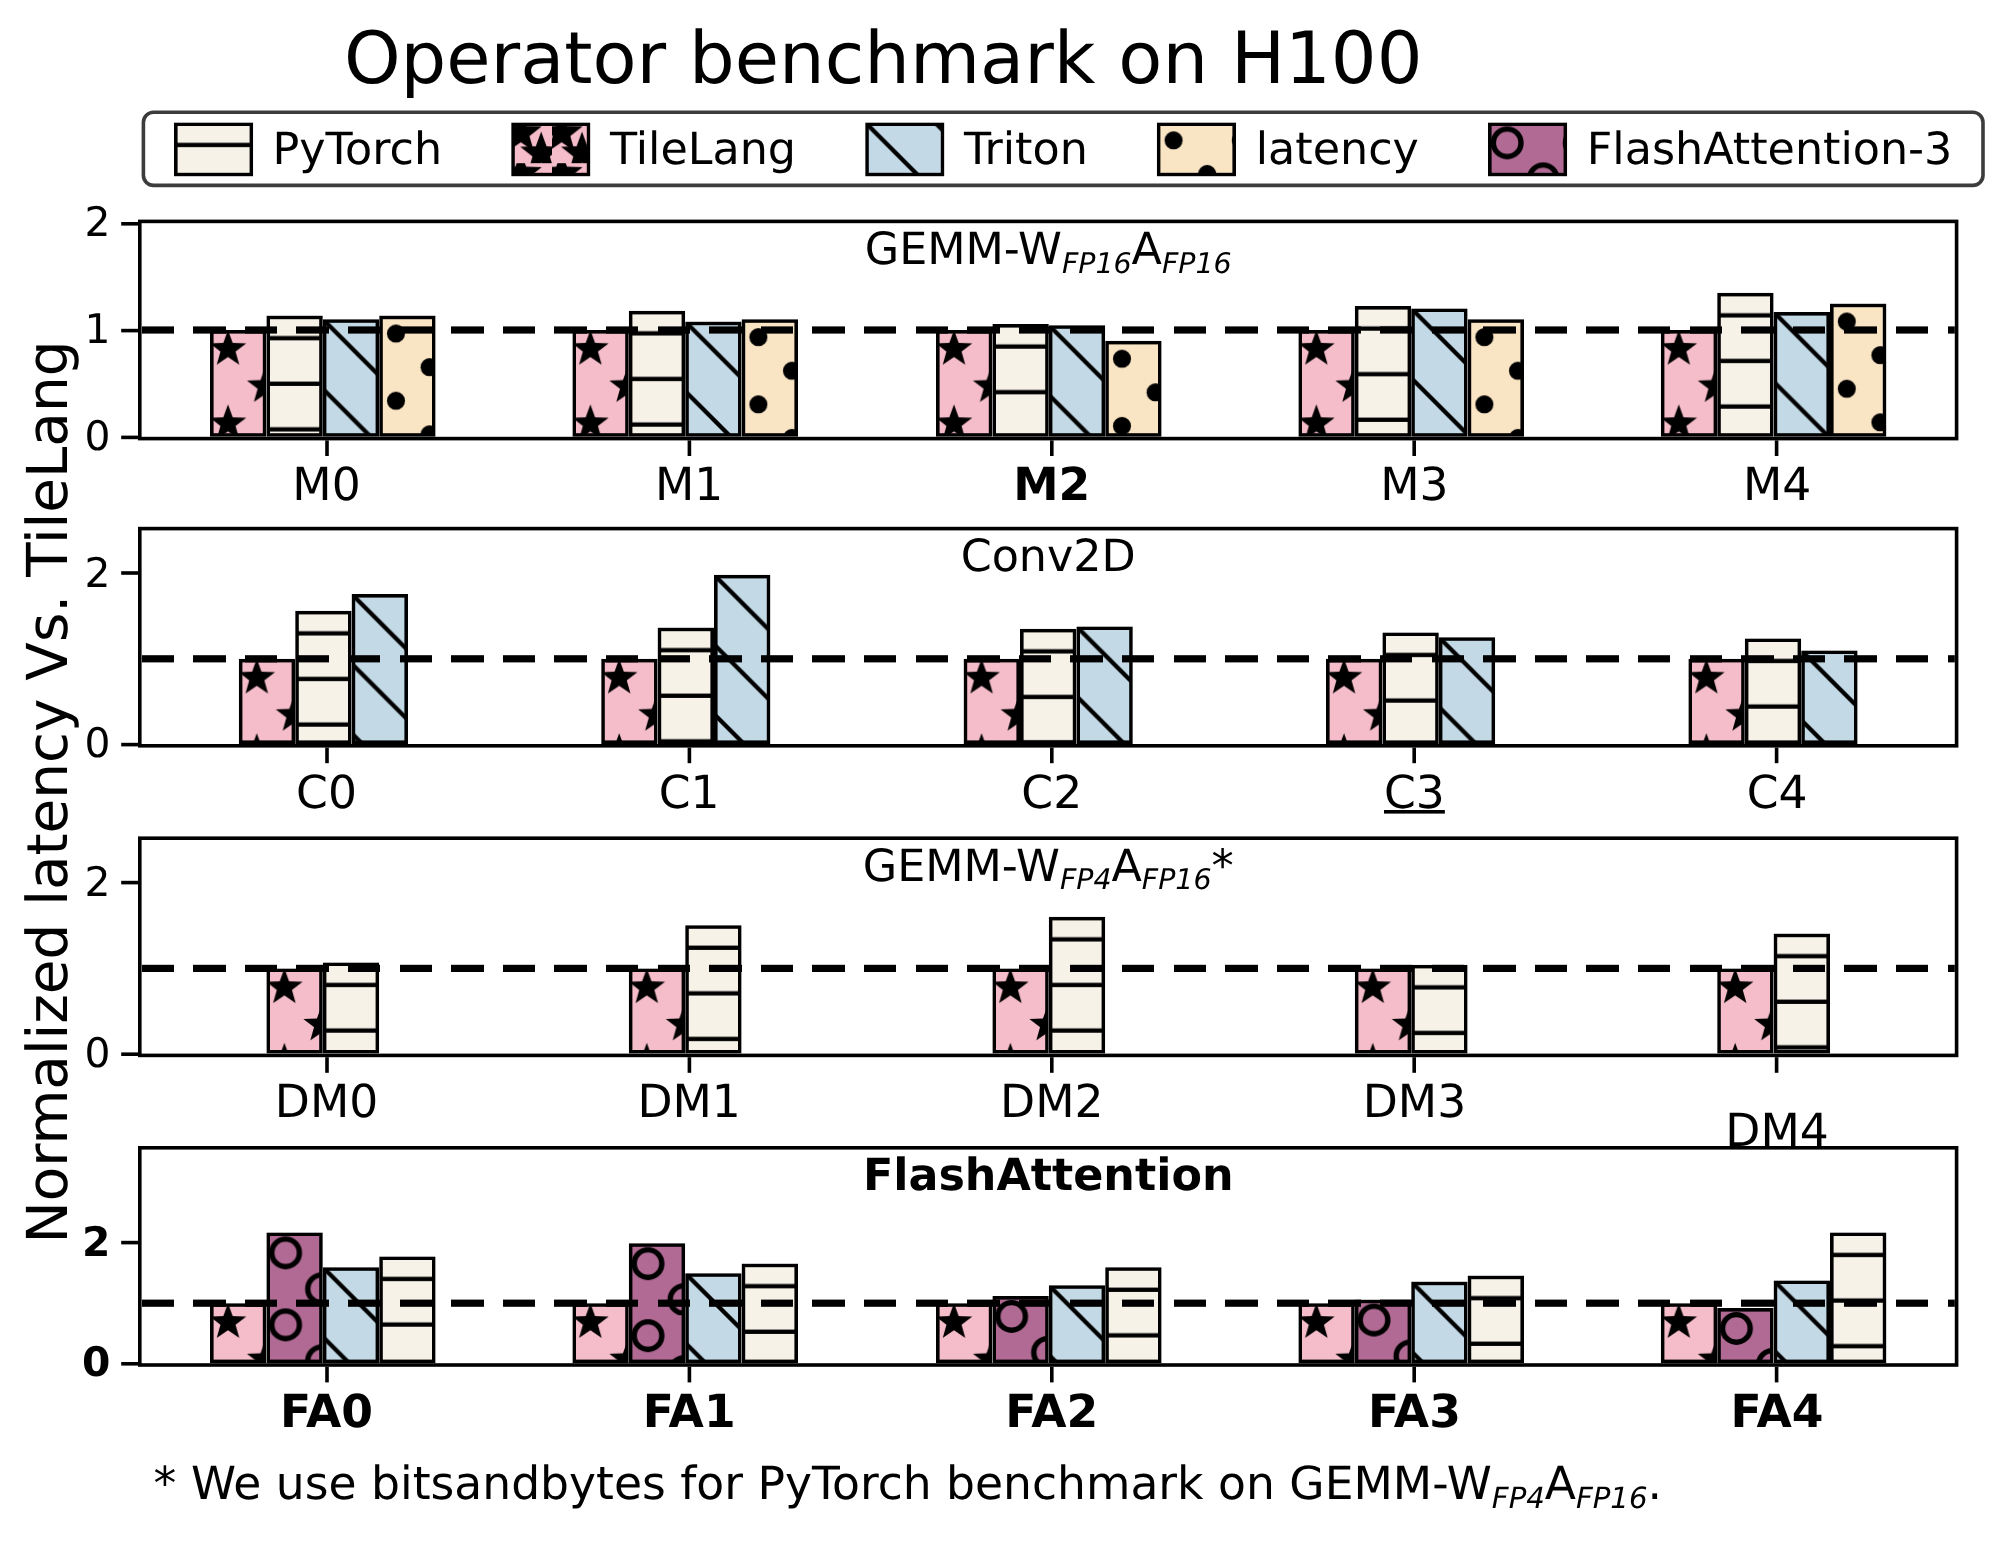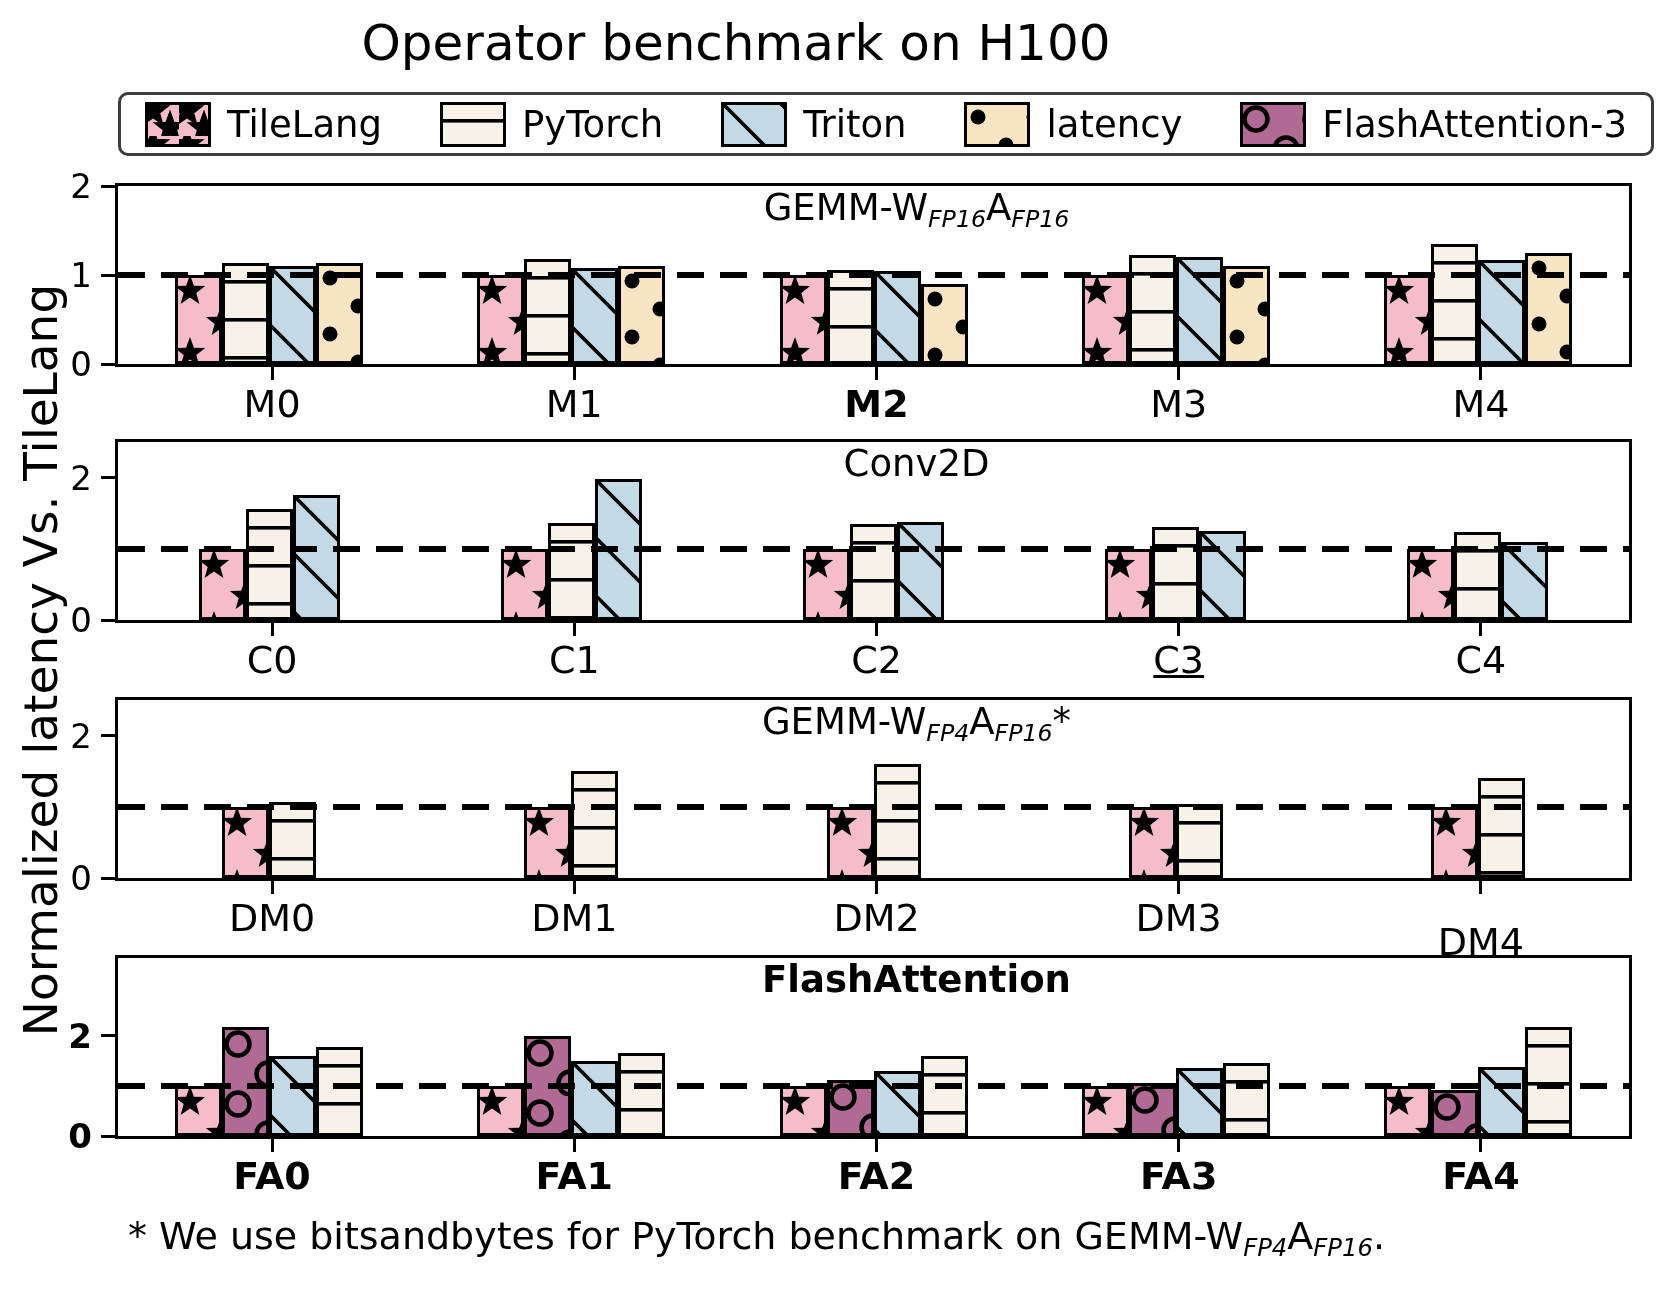--- a/index.html
+++ b/index.html
@@ -1,24 +1,24 @@
 <!DOCTYPE html>
 <html><head>
 <meta charset="utf-8">
 <style>
   html,body{margin:0;padding:0;background:#fff;}
   body{width:1676px;height:1293px;position:relative;font-family:"DejaVu Sans","Liberation Sans",sans-serif;color:#000;overflow:hidden;}
   .figure{position:absolute;inset:0;}
-  .fig-title{position:absolute;top:14px;left:0;width:1472px;text-align:center;font-size:50px;}
+  .fig-title{position:absolute;top:14px;left:0;width:1472px;text-align:center;font-size:60px;}
   .legend{position:absolute;left:118px;top:92px;width:1536px;height:64px;border:3.5px solid #3c3c3c;border-radius:10px;background:#fff;display:flex;align-items:center;justify-content:space-between;padding:0 24px;box-sizing:border-box;}
   .legend-item{display:flex;align-items:center;gap:16px;}
   .legend-label{font-size:37px;white-space:nowrap;}
   .ylabel{position:absolute;left:-437px;top:635px;width:950px;height:50px;text-align:center;font-size:47px;transform:rotate(-90deg);}
   .subplot{position:absolute;border:3px solid #000;box-sizing:border-box;background:#fff;}
-  .sp-title{position:absolute;top:0px;left:0;width:100%;text-align:center;font-size:37px;z-index:4;padding-left:43px;}
+  .sp-title{position:absolute;top:0px;left:0;width:100%;text-align:center;font-size:37px;z-index:4;}
   .bar{position:absolute;z-index:2;}
   .refline{position:absolute;left:0;width:100%;height:6px;z-index:3;background:repeating-linear-gradient(90deg,#000 0 27px,transparent 27px 43px);}
   .ytickmark{position:absolute;width:14px;height:3px;background:#000;}
   .yticklabel{position:absolute;width:46px;text-align:right;font-size:34px;line-height:40px;}
   .xtickmark{position:absolute;width:3px;height:13px;background:#000;}
   .xticklabel{position:absolute;width:160px;text-align:center;font-size:38px;}
   .footnote{position:absolute;left:128px;top:1214px;font-size:38px;}
   .sub{font-size:0.64em;font-style:italic;vertical-align:-0.30em;}
   .hiddensvg{position:absolute;width:0;height:0;}
 </style>
@@ -57,29 +57,29 @@
       <circle cx="46" cy="47" r="11.5" fill="none" stroke="#000" stroke-width="4.5"></circle>
     </pattern>
   </defs>
 </svg>
 
 <div class="figure">
   <div class="fig-title">Operator benchmark on H100</div>
   <div class="legend" id="legend">
       <div class="legend-item">
         <svg width="66" height="45">
+          <rect x="1.5" y="1.5" width="63" height="42" fill="url(#p-pytorch)" stroke="#000000" stroke-width="3"></rect>
+        </svg>
+        <span class="legend-label">PyTorch</span>
+      </div>
+      <div class="legend-item">
+        <svg width="66" height="45">
           <rect x="1.5" y="1.5" width="63" height="42" fill="url(#p-tilelang-dense)" stroke="#000000" stroke-width="3"></rect>
         </svg>
         <span class="legend-label">TileLang</span>
-      </div>
-      <div class="legend-item">
-        <svg width="66" height="45">
-          <rect x="1.5" y="1.5" width="63" height="42" fill="url(#p-pytorch)" stroke="#000000" stroke-width="3"></rect>
-        </svg>
-        <span class="legend-label">PyTorch</span>
       </div>
       <div class="legend-item">
         <svg width="66" height="45">
           <rect x="1.5" y="1.5" width="63" height="42" fill="url(#p-triton)" stroke="#000000" stroke-width="3"></rect>
         </svg>
         <span class="legend-label">Triton</span>
       </div>
       <div class="legend-item">
         <svg width="66" height="45">
           <rect x="1.5" y="1.5" width="63" height="42" fill="url(#p-cublas)" stroke="#000000" stroke-width="3"></rect>

